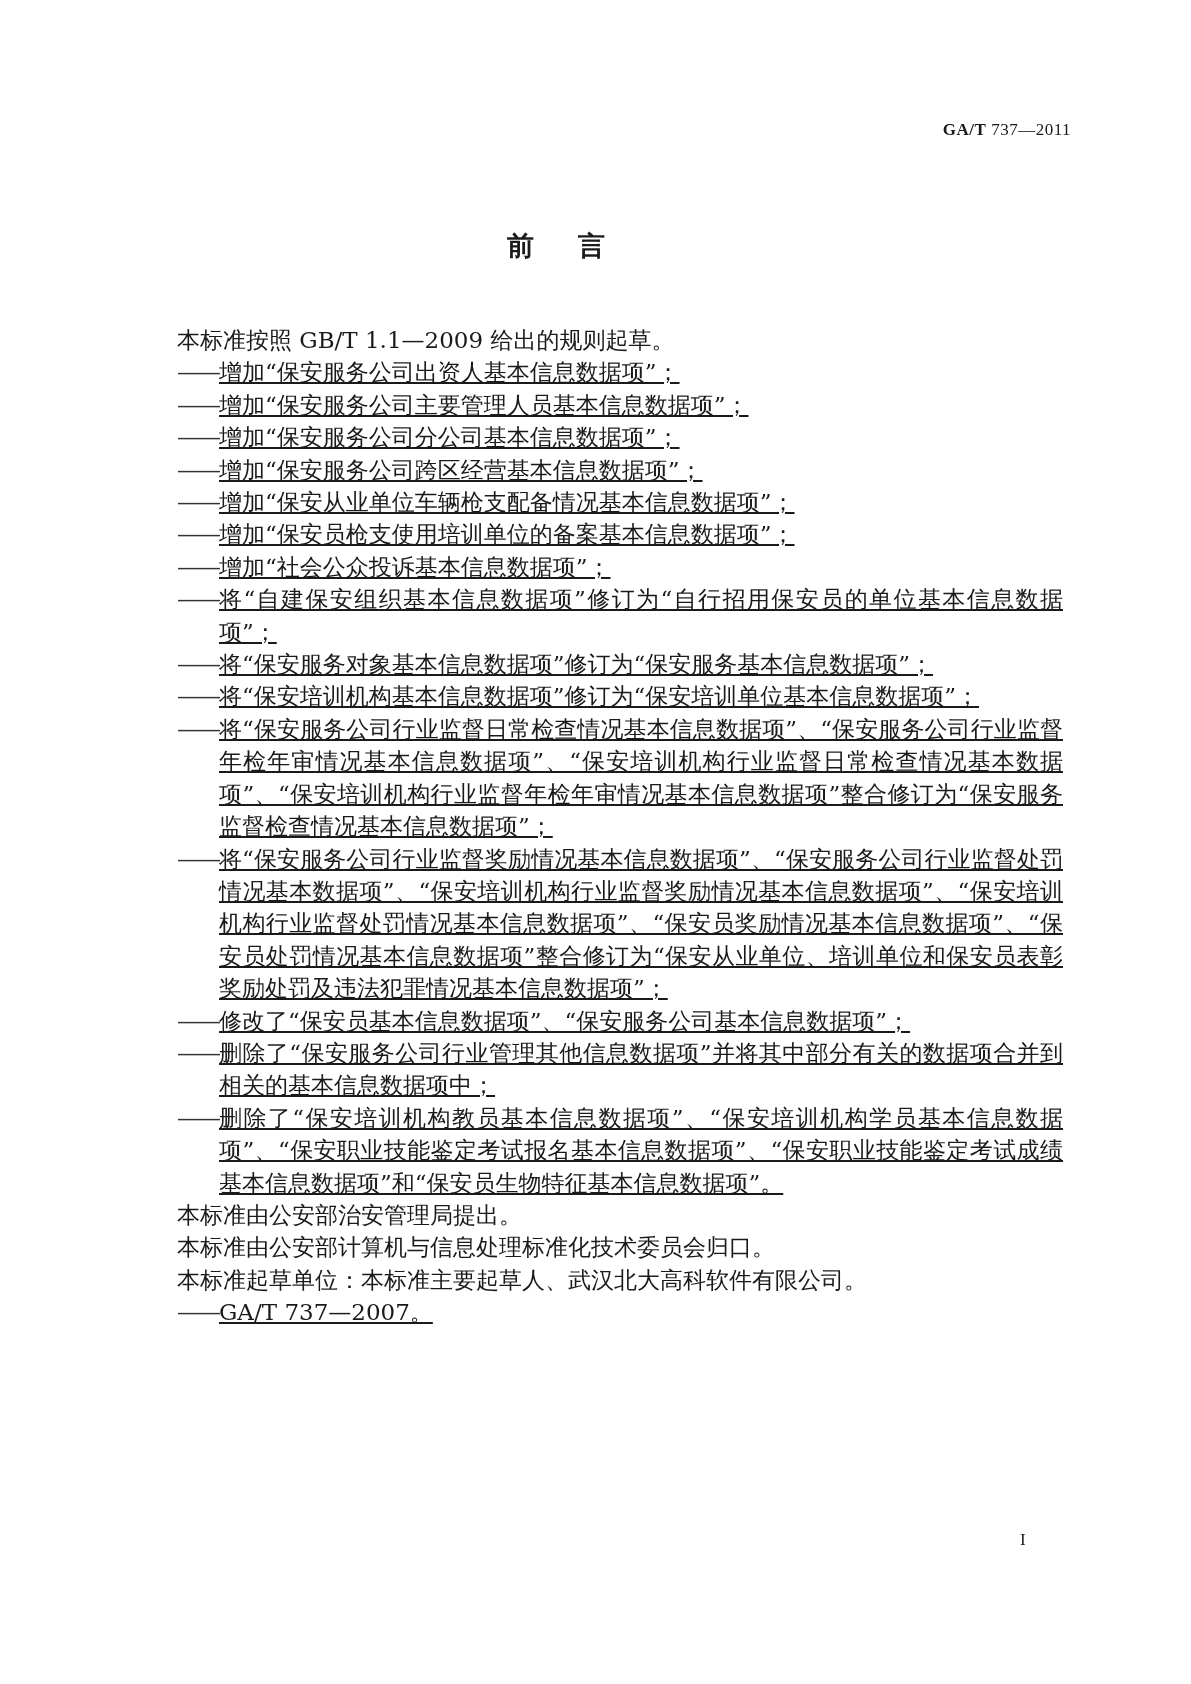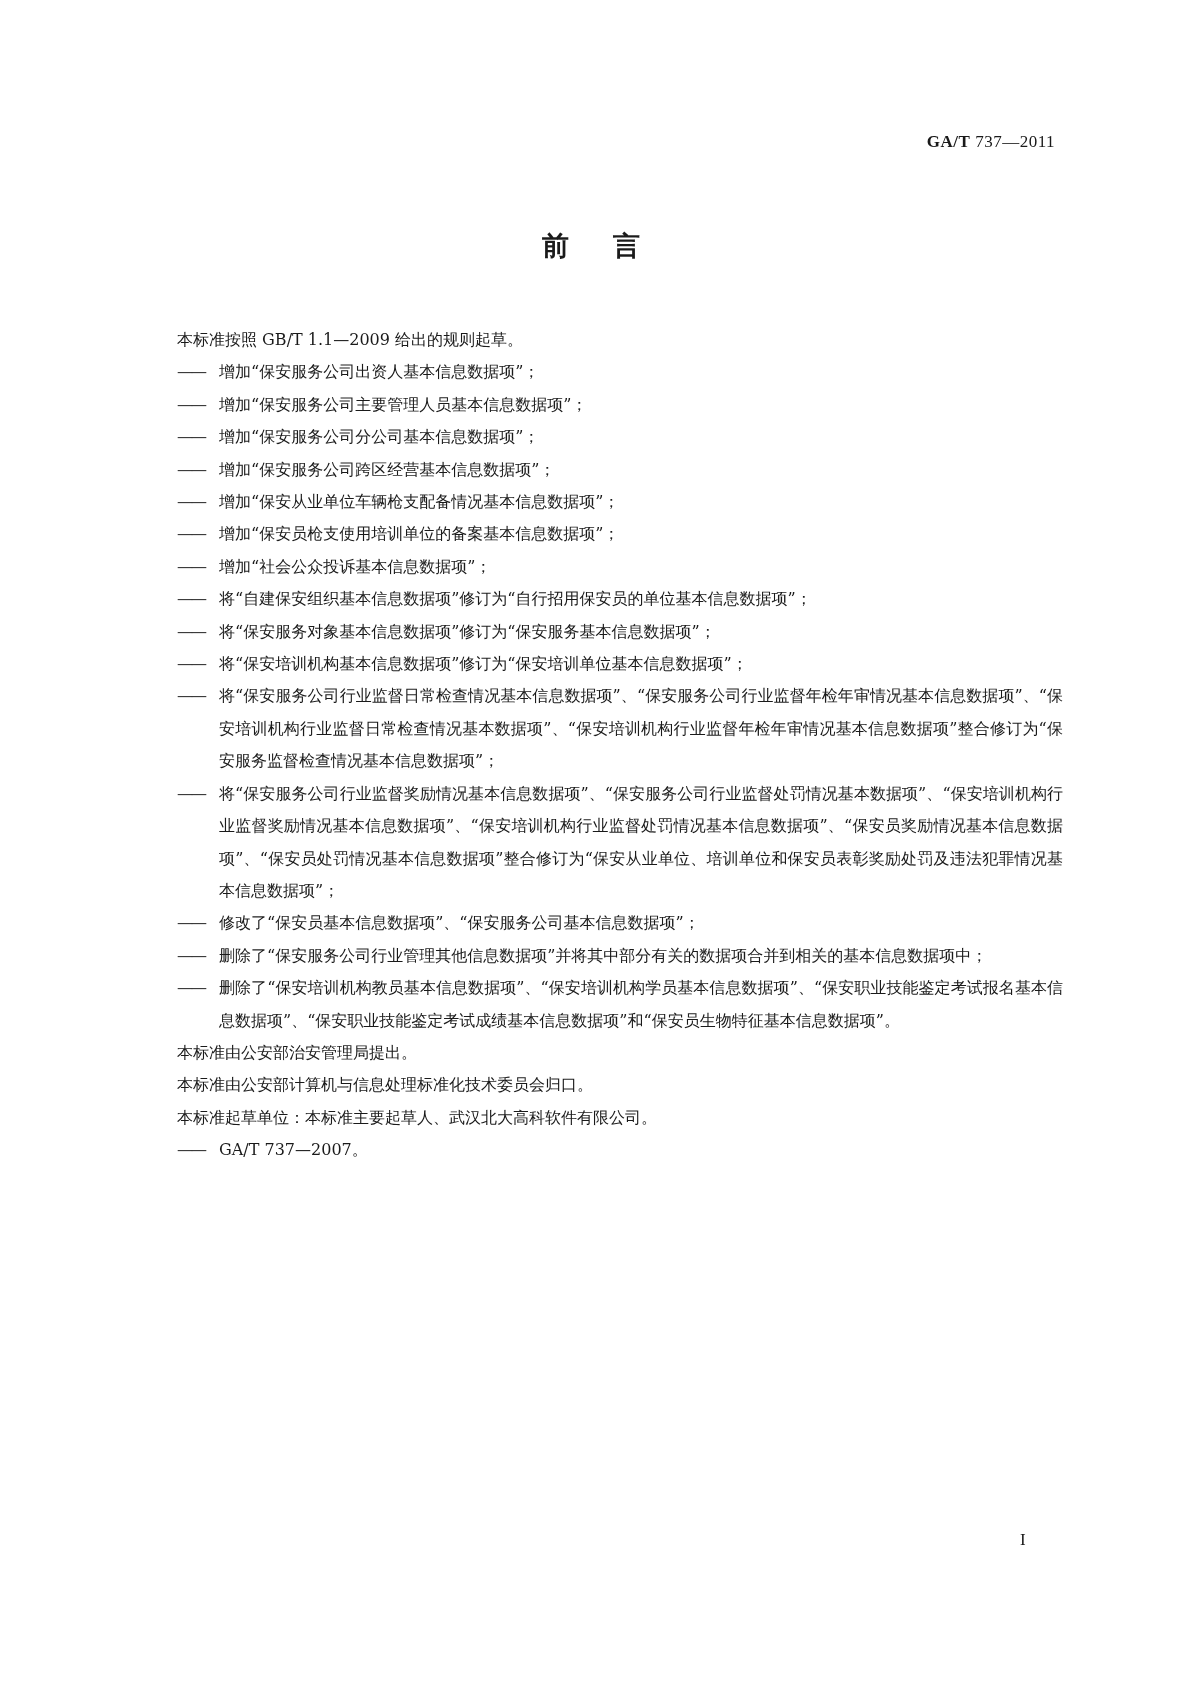--- a/index.html
+++ b/index.html
@@ -1,30 +1,30 @@
 <!DOCTYPE html>
 <html><head>
 <meta charset="utf-8">
 <style>
   html, body { margin:0; padding:0; background:#ffffff; }
   body { width:1191px; height:1684px; position:relative; overflow:hidden;
          font-family: "DejaVu Serif", "Liberation Serif", serif; color:#1a1a1a; }
-  .header { position:absolute; top:120px; right:136px; font-size:17px;
-            font-family:"Liberation Serif", serif; letter-spacing:0.5px;margin-top:12px; }
+  .header { position:absolute; top:120px; right:120px; font-size:17px;
+            font-family:"Liberation Serif", serif; letter-spacing:0.5px; }
   .header b { font-weight:bold; }
   .title { position:absolute; top:228px; left:0; width:1112px; text-align:center;
            font-size:27px; font-weight:bold; font-family:"DejaVu Sans", sans-serif;
-           letter-spacing:44px; text-indent:44px;padding-left:35px; }
+           letter-spacing:44px; text-indent:44px; }
   .body { position:absolute; top:324px; left:135px; width:928px;
-          font-size:16px; line-height:32.4px; }
+          font-size:23px; line-height:32.4px; }
   .p { text-indent:42px; text-align:justify; }
   .item { display:flex; }
   .item .dash { width:42px; flex:0 0 42px; padding-left:42px; box-sizing:content-box;
                 text-align:left; color:#333; letter-spacing:-2px; }
-  .item .txt { flex:1; text-align:justify; }
+  .item .txt { flex:1; text-align:justify;text-decoration:underline; }
   .pagenum { position:absolute; top:1530px; left:1020px; font-size:17px;
              font-family:"Liberation Serif", serif; }
 </style>
 </head>
 <body>
 
 <div class="header"><b>GA/T</b> <span>737—2011</span></div>
 
 <div class="title">前言</div>
 

